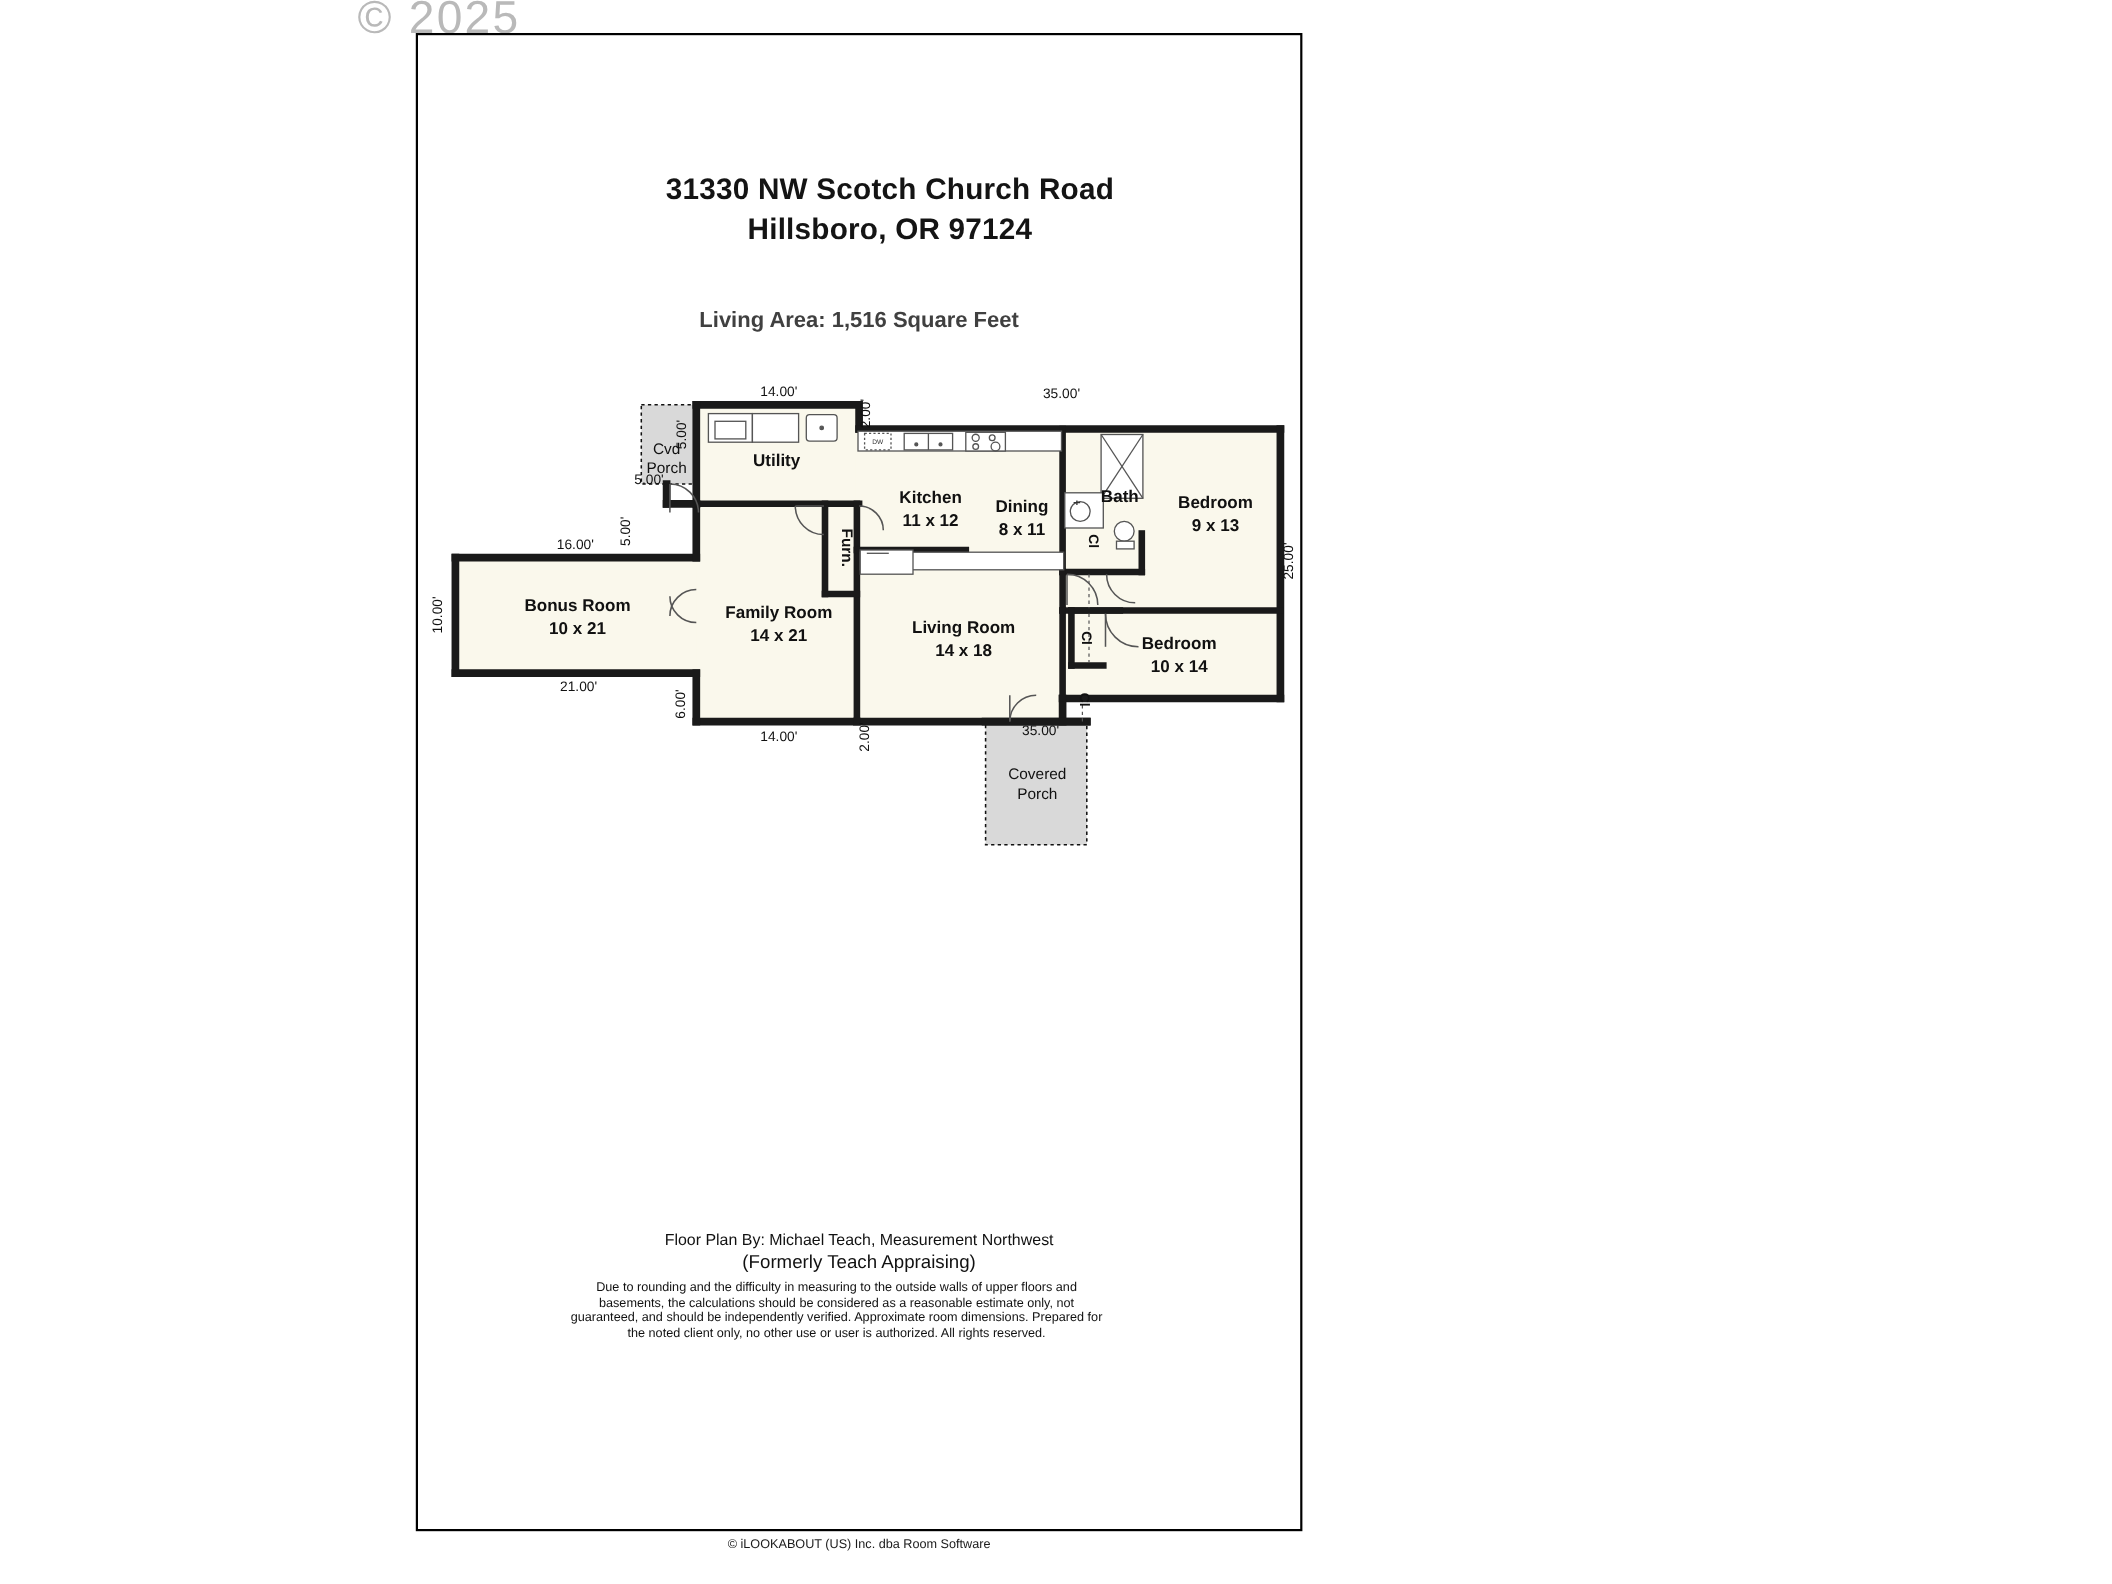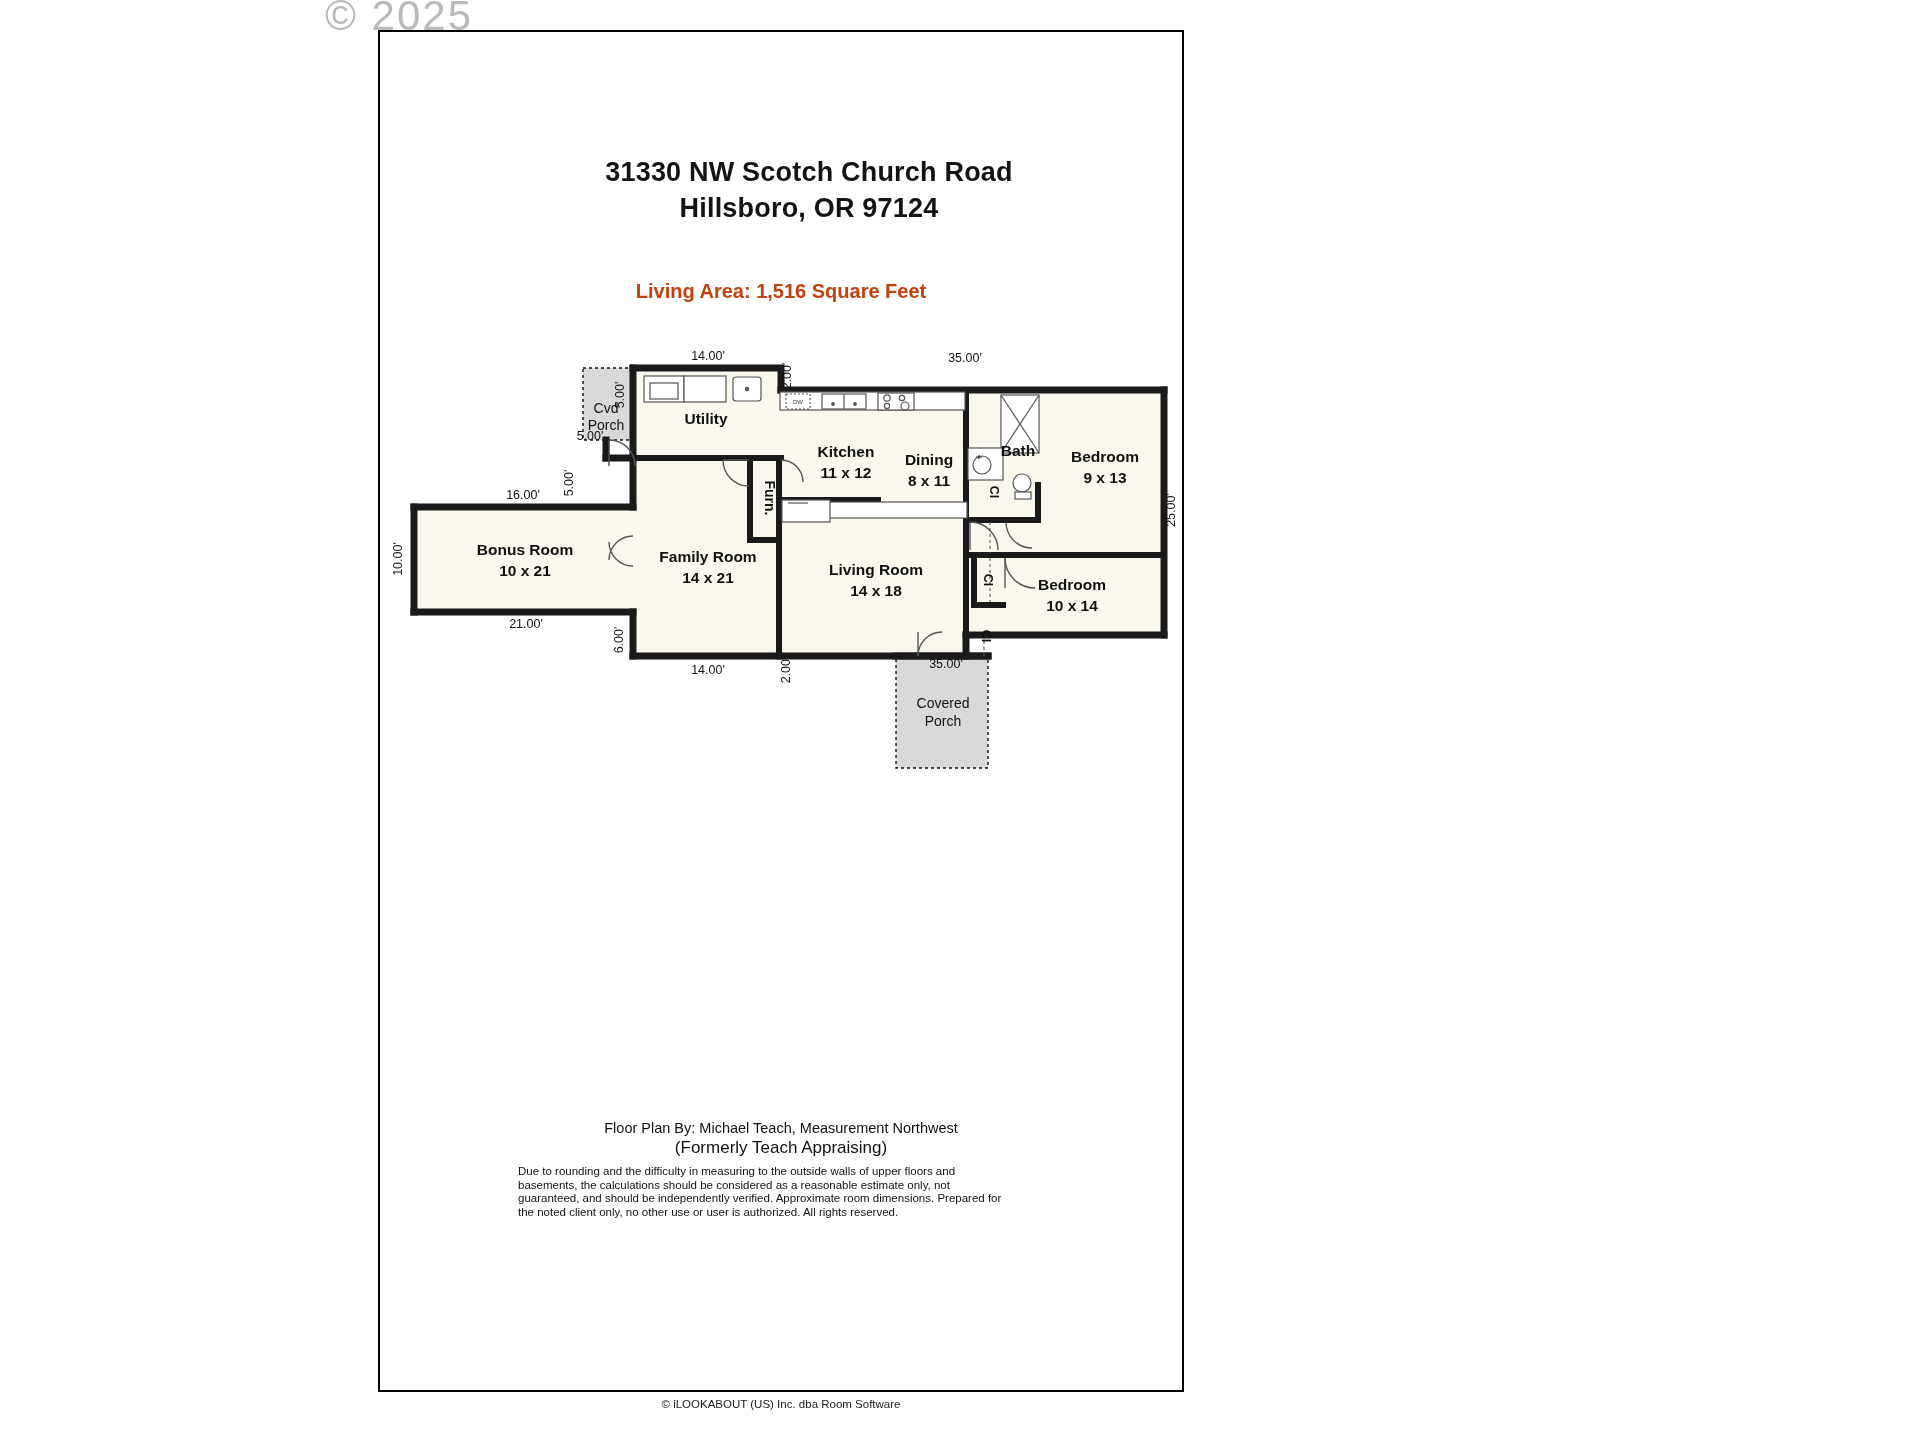--- a/index.html
+++ b/index.html
@@ -16,21 +16,21 @@
   
   .page-frame{
     position:absolute;left:378px;top:30px;width:806px;height:1362px;
     border:2px solid #000;box-sizing:border-box;background:#fff;
   }
 
   
   .titleblock{position:absolute;left:378px;top:155px;width:806px;text-align:center;margin-left:28px;}
   .title-line{font-size:27px;font-weight:bold;color:#141414;line-height:1.32;letter-spacing:.2px;}
   .livingarea{position:absolute;left:378px;top:280px;width:806px;text-align:center;
-    font-size:20px;font-weight:bold;color:#c2410c;}
+    font-size:20px;font-weight:bold;color:#404040;}
 
   
   .plan{position:absolute;left:378px;top:340px;width:806px;height:470px;}
   svg.planSvg{position:absolute;left:0;top:0;}
 
   
   .rm-name{font-family:"Liberation Sans",sans-serif;font-size:15.5px;font-weight:bold;fill:#111;text-anchor:middle;}
   .rm-dim{font-family:"Liberation Sans",sans-serif;font-size:15.5px;font-weight:bold;fill:#111;text-anchor:middle;}
   .rm-small{font-family:"Liberation Sans",sans-serif;font-size:14px;fill:#111;text-anchor:middle;}
   .dimlbl{font-family:"Liberation Sans",sans-serif;font-size:12.5px;fill:#111;text-anchor:middle;}
@@ -38,21 +38,21 @@
   .furn-lbl{font-family:"Liberation Sans",sans-serif;font-size:14px;font-weight:bold;fill:#111;text-anchor:middle;}
   .dw-lbl{font-family:"Liberation Sans",sans-serif;font-size:6px;fill:#333;text-anchor:middle;}
 
   
   .footer{position:absolute;left:378px;top:1095px;width:806px;text-align:center;color:#111;margin-top:24px;}
   .f1{font-size:14.5px;line-height:1.25;}
   .f2{font-size:17px;line-height:1.3;}
   .f3{font-size:15px;font-weight:bold;line-height:1.35;}
   .disclaimer{
     position:absolute;left:378px;top:1165px;width:765px;
-    text-align:left;font-size:11.5px;line-height:1.18;color:#111;
+    text-align:center;font-size:11.5px;line-height:1.18;color:#111;
     padding:0 140px;box-sizing:border-box;
   }
   .copyline{
     position:absolute;left:378px;top:1398px;width:806px;text-align:center;
     font-size:11.5px;color:#1a1a1a;
   }
 </style>
 </head>
 <body>
 

